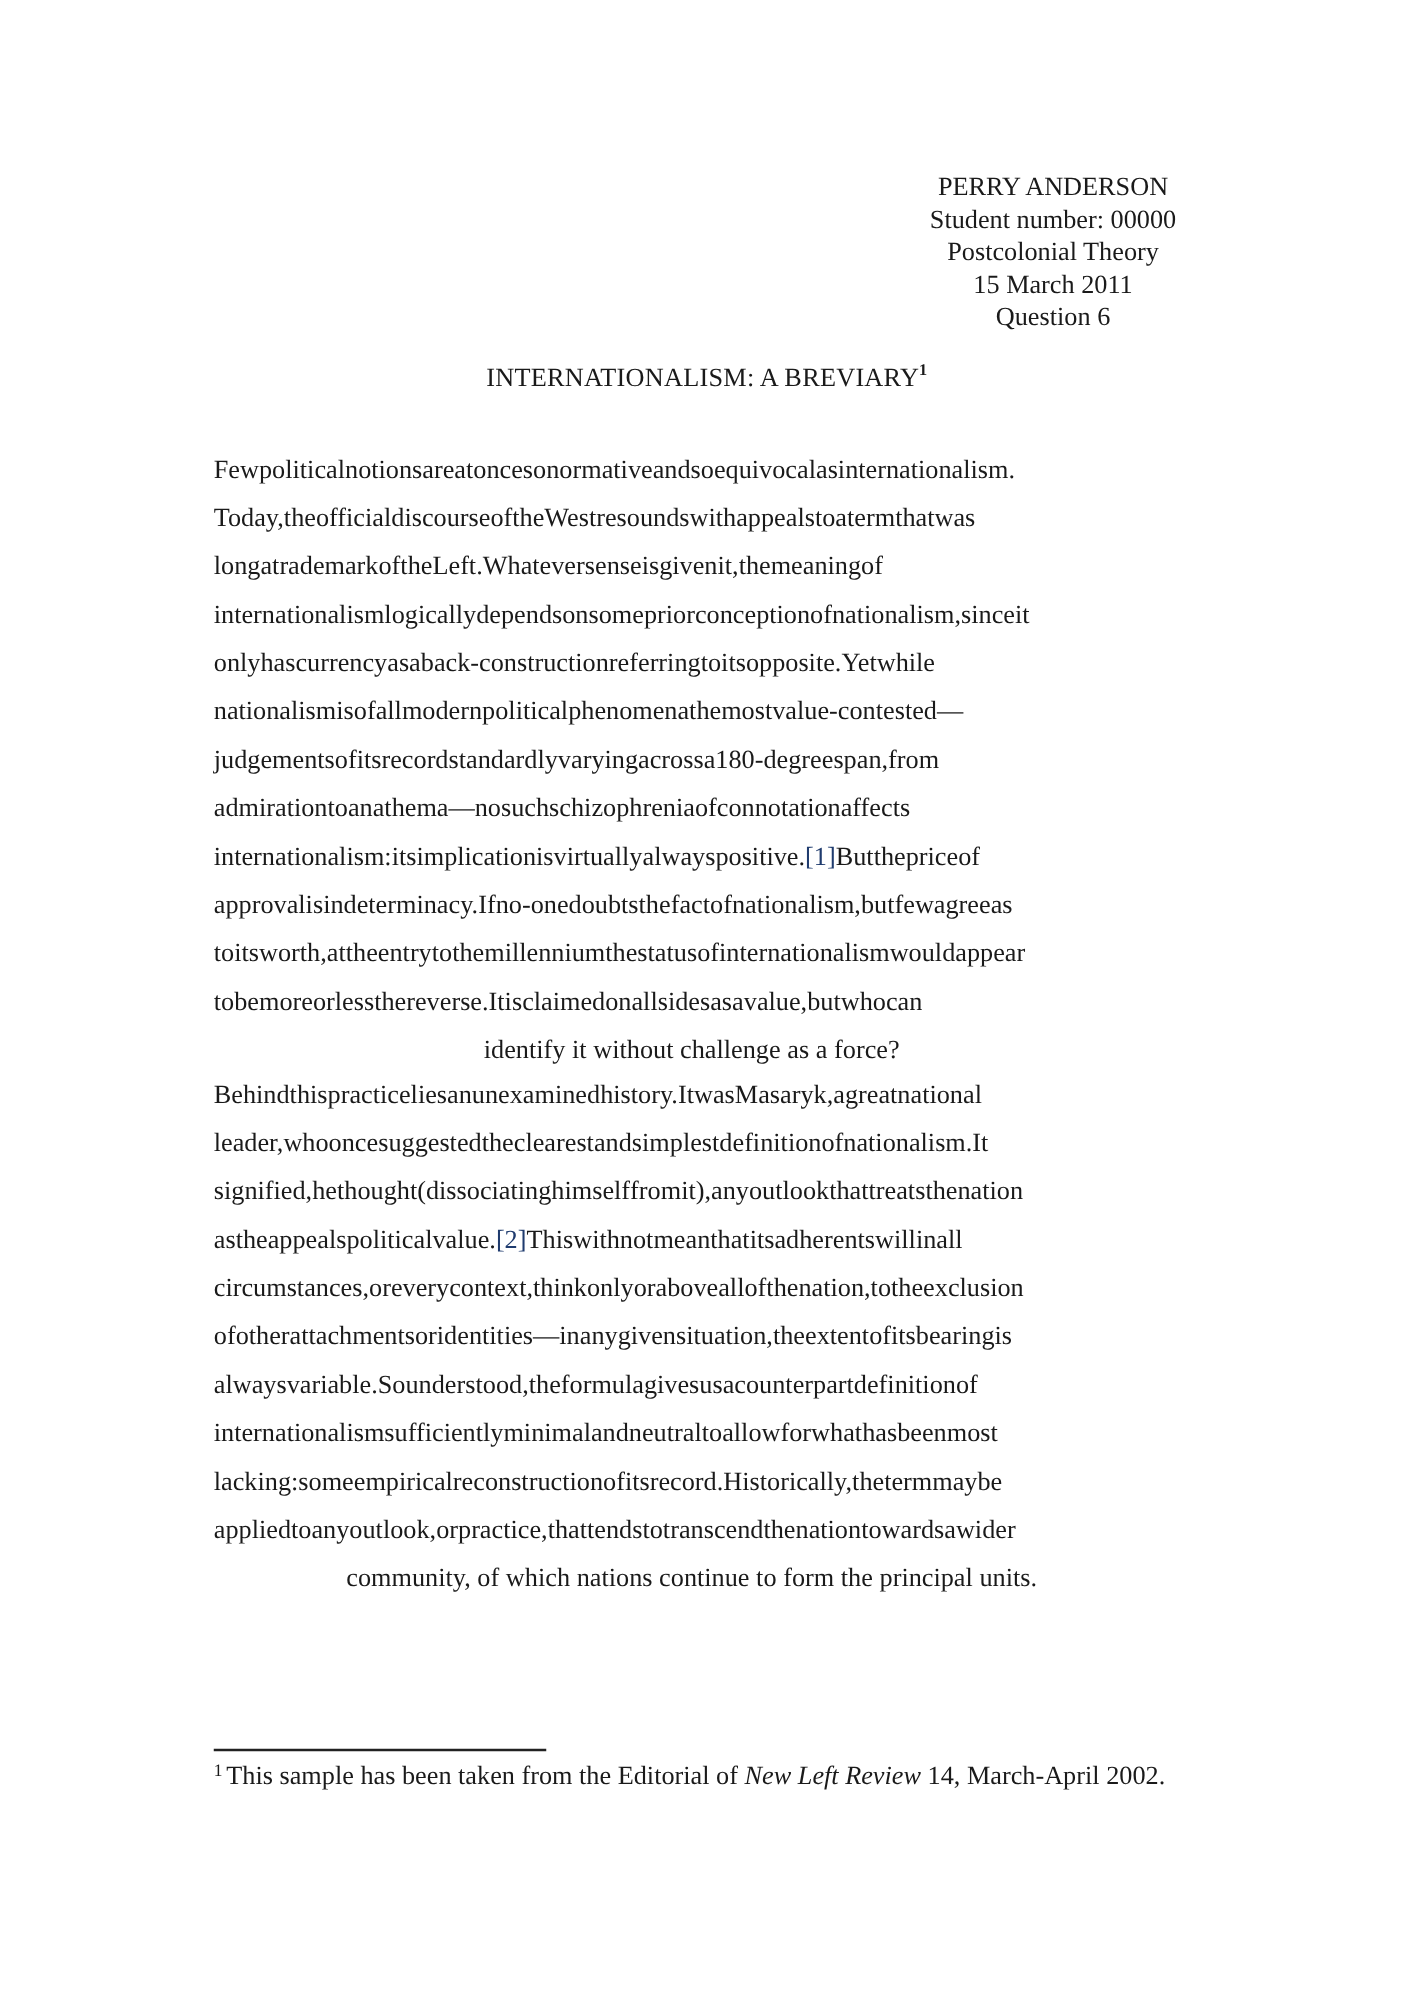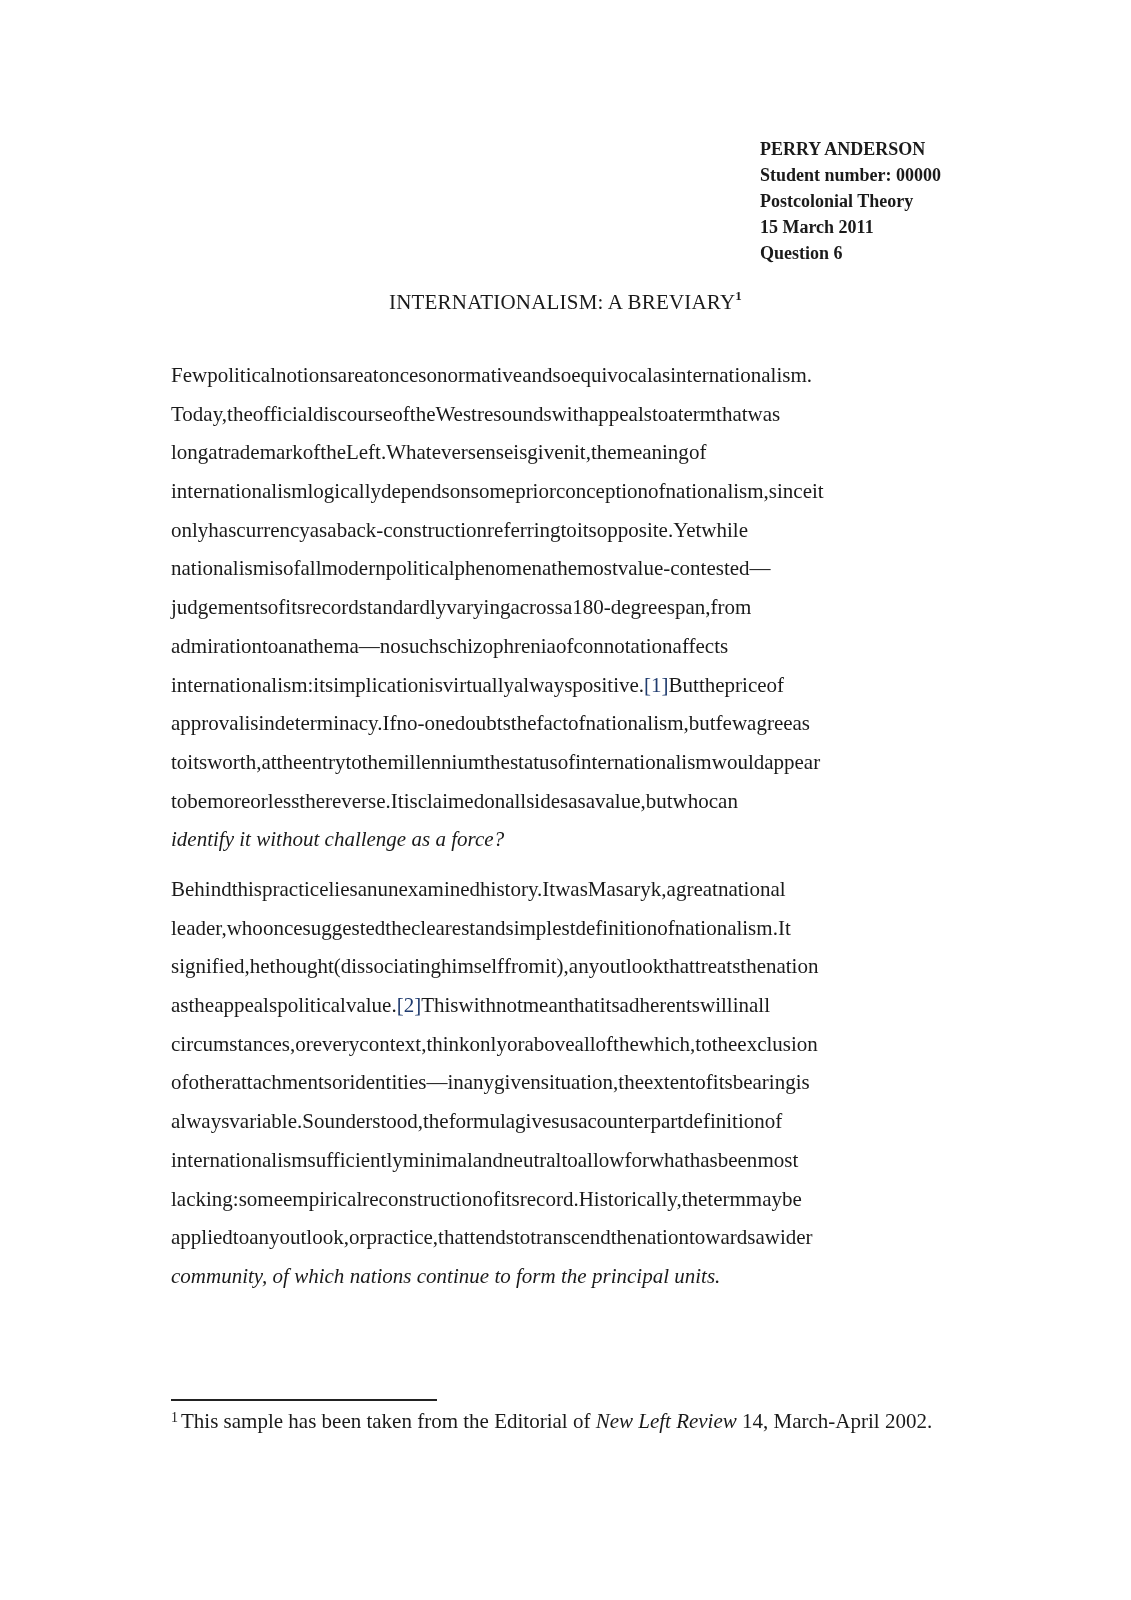--- a/index.html
+++ b/index.html
@@ -1,26 +1,26 @@
 <!DOCTYPE html>
 <html><head>
 <meta charset="utf-8">
 <style>
   html, body { margin: 0; padding: 0; background: #ffffff; }
   body { width: 1131px; height: 1600px; position: relative; overflow: hidden;
          font-family: "Liberation Serif", serif; color: #1a1a1a; }
-  .header-block { position: absolute; right: 190px; top: 136px; text-align: left;
-                  font-size: 18px; line-height: 26px; font-weight: bold; }
+  .header-block { position: absolute; right: 190px; top: 136px; text-align: center;
+                  font-size: 21px; line-height: 26px; }
   .title { position: absolute; top: 288px; left: 0; width: 100%; text-align: center;
            font-size: 21px; letter-spacing: 0.2px; }
   .title sup { font-size: 13px; vertical-align: 9px; font-weight: bold; }
   .body-text { position: absolute; left: 171px; width: 770px; font-size: 21px; }
   .para { position: absolute; left: 0; width: 770px; }
   .line { height: 38.7px; line-height: 38.7px; text-align: justify; text-align-last: justify; white-space: nowrap; display:flex; }
-  .line.last { justify-content: flex-start; gap: 0; font-style: italic; }
+  .line.last { justify-content: center; gap: 0; }
   .line.last span.w { margin-right: 5.3px; }
   .ref { color: #1f3b6e; }
   .fn-rule { position: absolute; left: 171px; top: 1399px; width: 266px; height: 2px; background: #222; }
   .footnote { position: absolute; left: 171px; top: 1406px; width: 770px; font-size: 21px; line-height: 24px; }
   .footnote .fn-mark { font-size: 14px; vertical-align: 6px; margin-right: 3px; }
   .footnote i { }
 </style>
 </head>
 <body>
 
@@ -219,21 +219,21 @@
       <div class="line last">
         <span class="w">identify</span>
         <span class="w">it</span>
         <span class="w">without</span>
         <span class="w">challenge</span>
         <span class="w">as</span>
         <span class="w">a</span>
         <span class="w">force?</span>
       </div>
     </div>
-    <div class="para" style="top: 514px;">
+    <div class="para" style="top: 500px;">
       <div class="line">
         <span class="w">Behind</span>
         <span class="w">this</span>
         <span class="w">practice</span>
         <span class="w">lies</span>
         <span class="w">an</span>
         <span class="w">unexamined</span>
         <span class="w">history.</span>
         <span class="w">It</span>
         <span class="w">was</span>
@@ -294,21 +294,21 @@
         <span class="w">or</span>
         <span class="w">every</span>
         <span class="w">context,</span>
         <span class="w">think</span>
         <span class="w">only</span>
         <span class="w">or</span>
         <span class="w">above</span>
         <span class="w">all</span>
         <span class="w">of</span>
         <span class="w">the</span>
-        <span class="w">which,</span>
+        <span class="w">nation,</span>
         <span class="w">to</span>
         <span class="w">the</span>
         <span class="w">exclusion</span>
       </div>
       <div class="line">
         <span class="w">of</span>
         <span class="w">other</span>
         <span class="w">attachments</span>
         <span class="w">or</span>
         <span class="w">identities—in</span>

